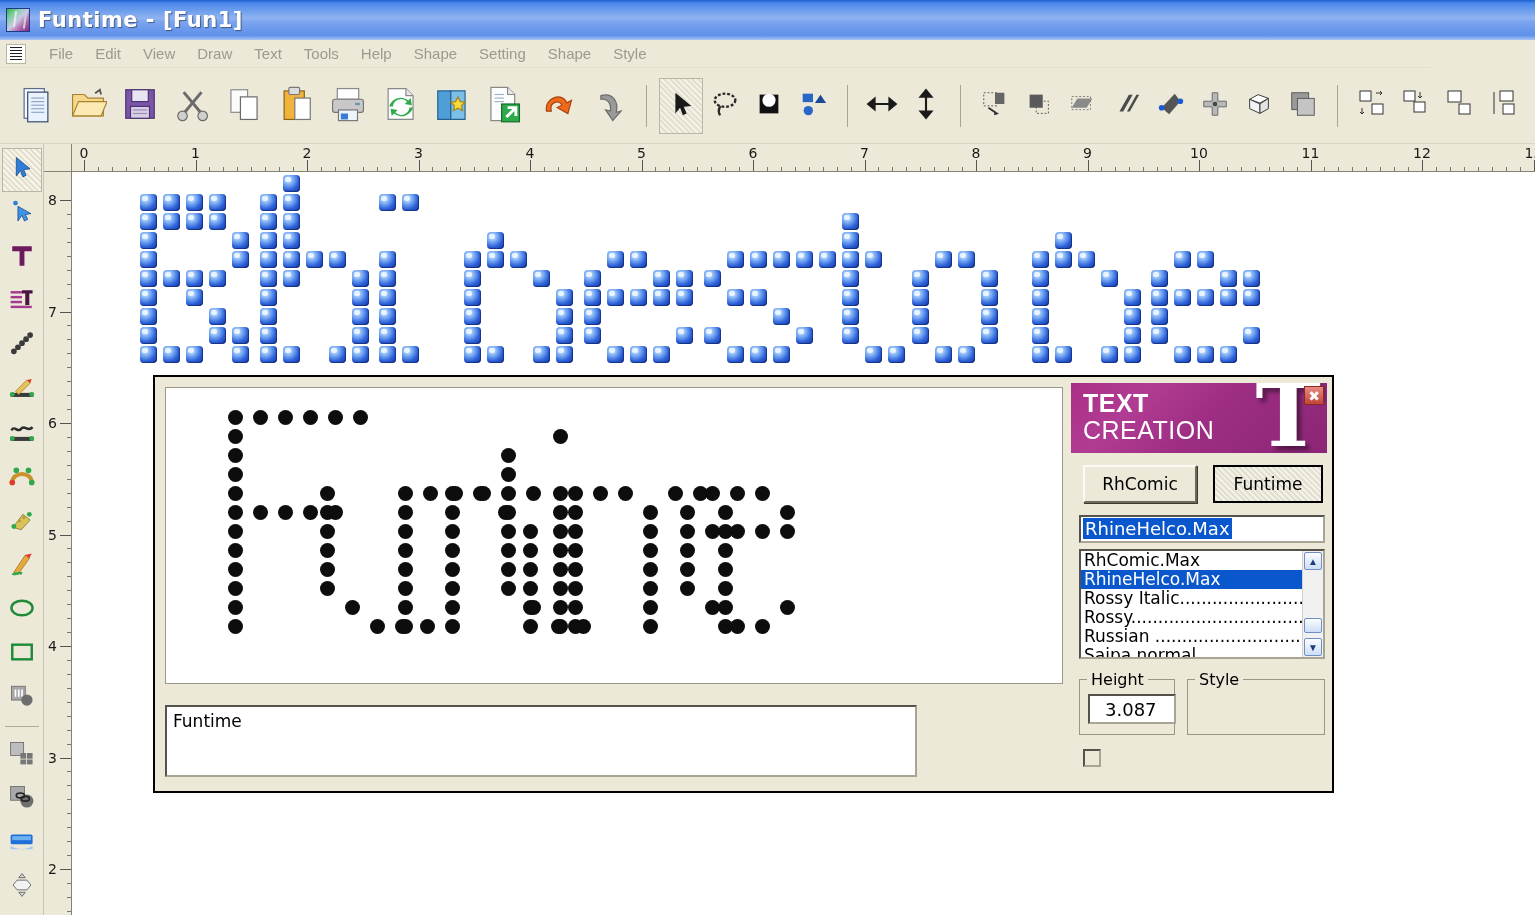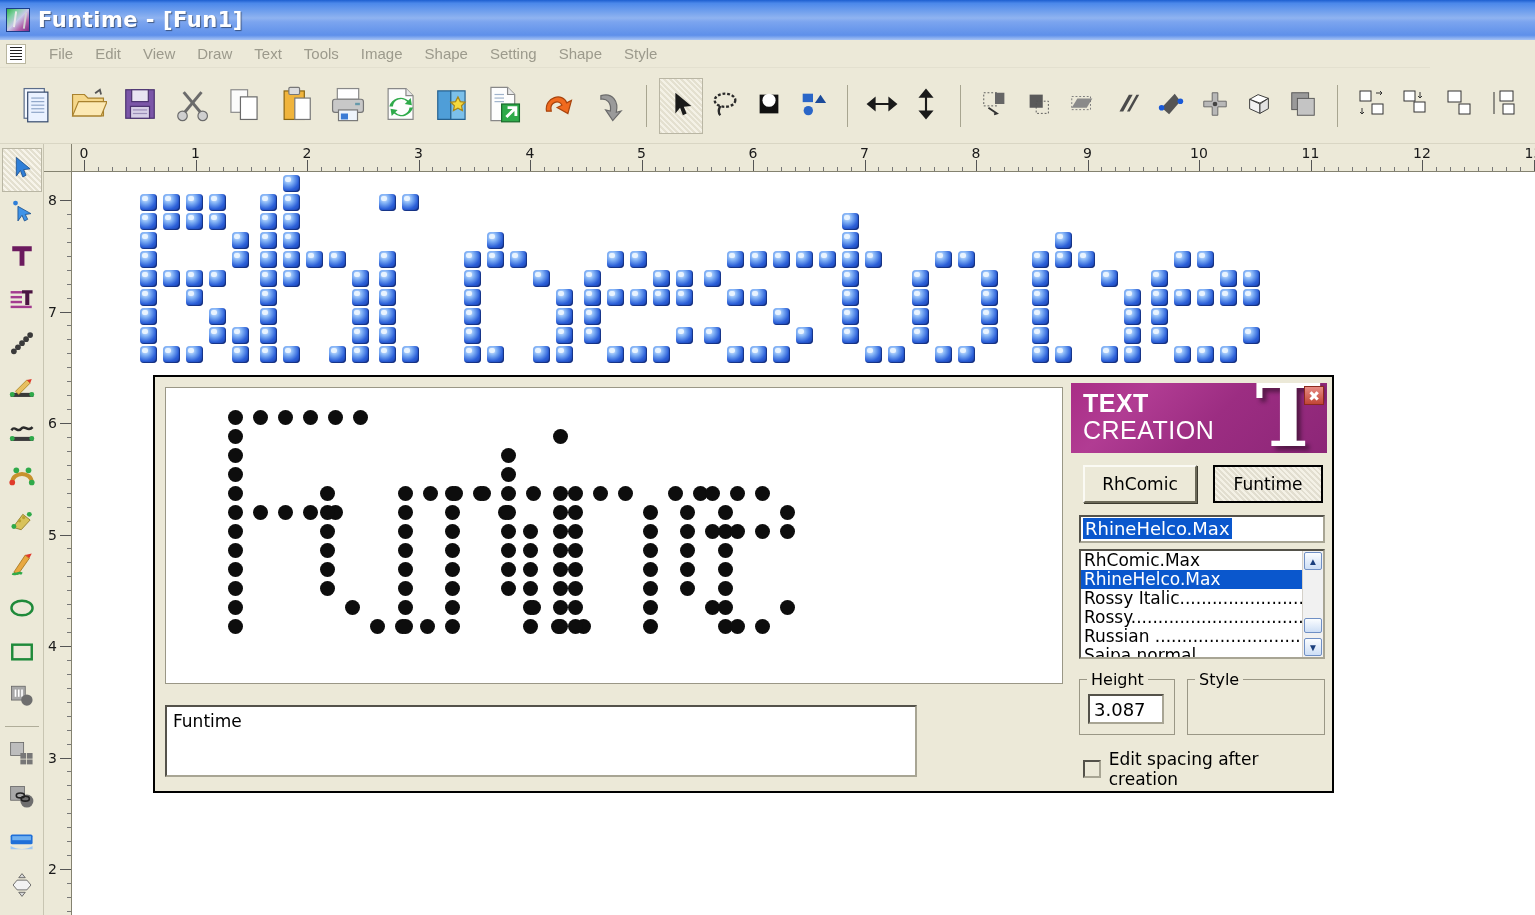--- a/index.html
+++ b/index.html
@@ -214,22 +214,22 @@
   .groupbox{
     position:absolute;border:1px solid #9a9786;
   }
   .group-label{
     position:absolute;top:-10px;left:7px;background:#ece9d8;padding:0 4px;
     font-size:16px;color:#000;font-family:"DejaVu Sans", sans-serif;
   }
   #grp-height{left:8px;top:296px;width:96px;height:56px;}
   #grp-style{left:116px;top:296px;width:138px;height:56px;text-align:center;}
   #height-input{
-    position:absolute;left:8px;top:14px;width:76px;height:30px;
-    background:#fff;border:2px inset #a8a594;padding:1px 4px;
+    position:absolute;left:8px;top:14px;width:88px;height:30px;
+    background:#fff;border:2px inset #a8a594;padding:1px 15px;
     font-size:18px;color:#000;font-family:"DejaVu Sans", sans-serif;
     line-height:26px;
   }
   #chk-row{position:absolute;left:12px;top:366px;display:flex;align-items:center;}
   #chk-box{width:18px;height:18px;background:#ece9d8;border:2px inset #a8a594;margin-right:8px;}
   #chk-label{font-size:17px;color:#000;font-family:"DejaVu Sans", sans-serif;}
 </style>
 </head>
 <body>
 
@@ -239,21 +239,21 @@
 </div>
 
 <div id="menubar">
   <div id="menu-sysicon"></div>
 <div class="menu-item">File</div>
     <div class="menu-item">Edit</div>
     <div class="menu-item">View</div>
     <div class="menu-item">Draw</div>
     <div class="menu-item">Text</div>
     <div class="menu-item">Tools</div>
-    <div class="menu-item">Image</div>
+    <div class="menu-item">Help</div>
     <div class="menu-item">Shape</div>
     <div class="menu-item">Setting</div>
     <div class="menu-item">Shape</div>
     <div class="menu-item">Style</div>
   </div>
 
 <div id="toolbar">
     <div class="tb-btn">
       <span><svg width="38" height="38" viewBox="0 0 32 32">
           <rect x="6" y="3" width="17" height="25" fill="#f4f8ff" stroke="#5a6c8a"></rect>
@@ -1133,17 +1133,16 @@
       <div class="group-label">Height</div>
       <div id="height-input">3.087</div>
     </div>
 
     <div class="groupbox" id="grp-style">
       <div class="group-label">Style</div>
     </div>
 
     <div id="chk-row">
       <div id="chk-box"></div>
-      <div id="chk-label">Edit spacing after creation</div>
     </div>
 
   </div>
 </div>
 
 </body></html>

